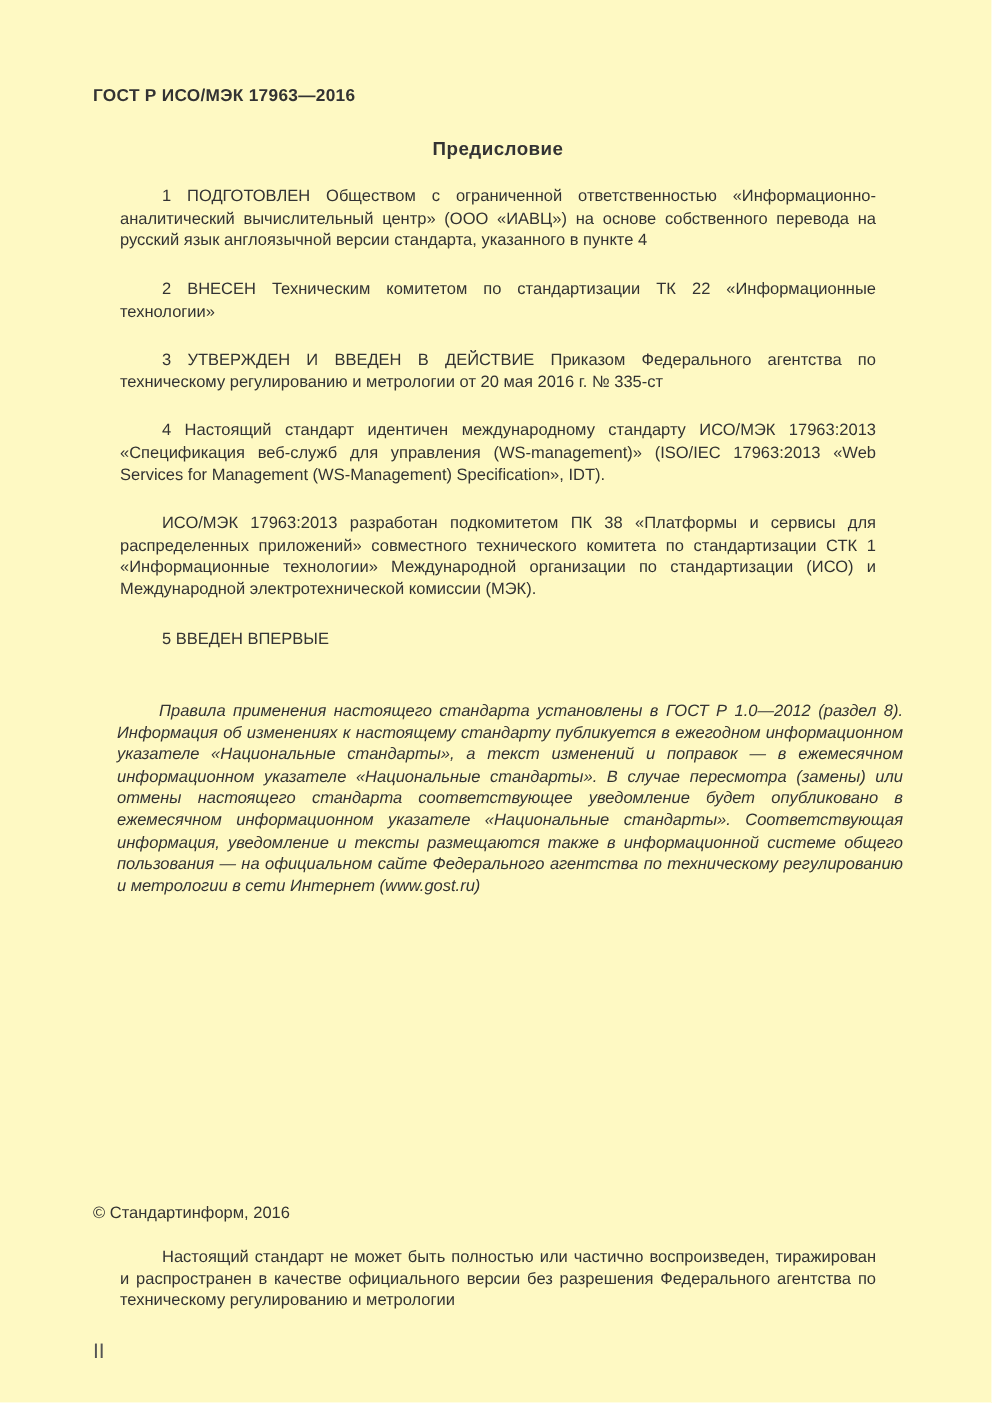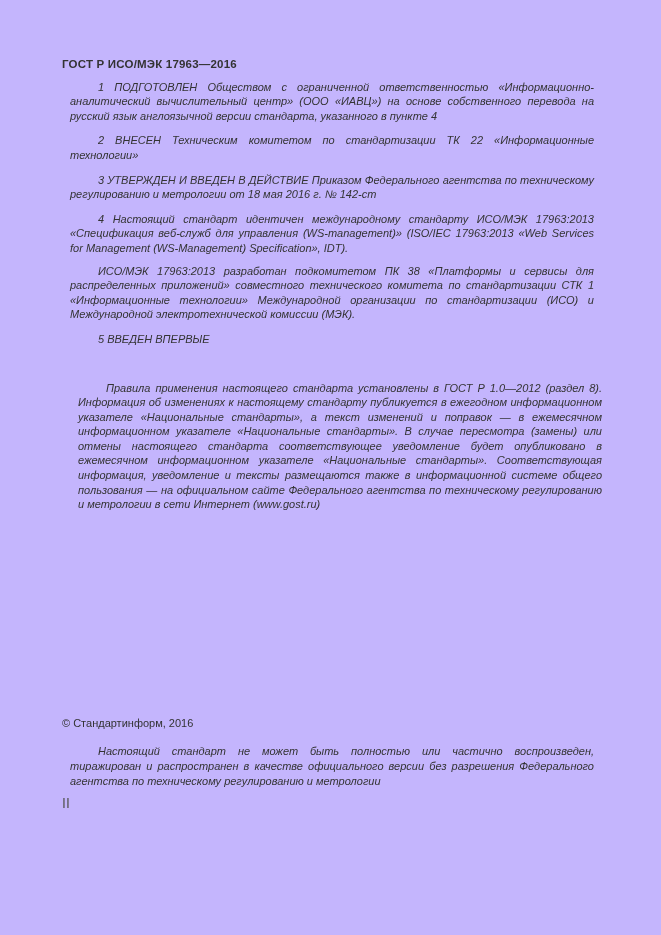--- a/index.html
+++ b/index.html
@@ -4,21 +4,21 @@
 <style>
   html, body {
     margin: 0;
     padding: 0;
     background: #ffffff;
   }
   .page {
     position: relative;
     width: 661px;
     height: 935px;
-    background: #c4b5fd;
+    background: #fef9c3;
     box-sizing: border-box;
     padding: 57px 59px 0 62px;
     overflow: hidden;
     font-family: "Liberation Sans", "DejaVu Sans", sans-serif;
     color: #333333;
     font-size: 11px;
     line-height: 14.6px;
   }
   .doc-header {
     font-weight: bold;
@@ -26,24 +26,23 @@
     letter-spacing: 0.2px;
   }
   .title {
     margin: 20px 0 13px 0;
     font-size: 12.5px;
     font-weight: bold;
     text-align: center;
     letter-spacing: 0.3px;
   }
   .para {
-    margin: 8px;
+    margin: 18px;
     text-align: justify;
     text-indent: 28px;
-    font-style: italic;
   }
   .item-gap { margin-top: 10px; }
   .legal {
     margin: 34px 0 0 16px;
     font-style: italic;
     text-align: justify;
     text-indent: 28px;
     line-height: 14.6px;
   }
   .big-spacer { height: 204px; }
@@ -57,26 +56,27 @@
     color: #555555;
   }
 </style>
 </head>
 <body>
 
 <div class="page">
 
   <div class="doc-header">ГОСТ Р ИСО/МЭК 17963—2016</div>
 
+  <div class="title">Предисловие</div>
 
   <p class="para">1 ПОДГОТОВЛЕН Обществом с ограниченной ответственностью «Информационно-аналитический вычислительный центр» (ООО «ИАВЦ») на основе собственного перевода на русский язык англоязычной версии стандарта, указанного в пункте 4</p>
 
   <p class="para item-gap">2 ВНЕСЕН Техническим комитетом по стандартизации ТК 22 «Информационные технологии»</p>
 
-  <p class="para item-gap">3 УТВЕРЖДЕН И ВВЕДЕН В ДЕЙСТВИЕ Приказом Федерального агентства по техническому регулированию и метрологии от 18 мая 2016 г. № 142-ст</p>
+  <p class="para item-gap">3 УТВЕРЖДЕН И ВВЕДЕН В ДЕЙСТВИЕ Приказом Федерального агентства по техническому регулированию и метрологии от 20 мая 2016 г. № 335-ст</p>
 
   <p class="para item-gap">4 Настоящий стандарт идентичен международному стандарту ИСО/МЭК 17963:2013 «Спецификация веб-служб для управления (WS-management)» (ISO/IEC 17963:2013 «Web Services for Management (WS-Management) Specification», IDT).</p>
 
   <p class="para">ИСО/МЭК 17963:2013 разработан подкомитетом ПК 38 «Платформы и сервисы для распределенных приложений» совместного технического комитета по стандартизации СТК 1 «Информационные технологии» Международной организации по стандартизации (ИСО) и Международной электротехнической комиссии (МЭК).</p>
 
 
   <p class="para item-gap">5 ВВЕДЕН ВПЕРВЫЕ</p>
 
   <p class="legal">Правила применения настоящего стандарта установлены в ГОСТ Р 1.0—2012 (раздел 8). Информация об изменениях к настоящему стандарту публикуется в ежегодном информационном указателе «Национальные стандарты», а текст изменений и поправок — в ежемесячном информационном указателе «Национальные стандарты». В случае пересмотра (замены) или отмены настоящего стандарта соответствующее уведомление будет опубликовано в ежемесячном информационном указателе «Национальные стандарты». Соответствующая информация, уведомление и тексты размещаются также в информационной системе общего пользования — на официальном сайте Федерального агентства по техническому регулированию и метрологии в сети Интернет (www.gost.ru)</p>
 

